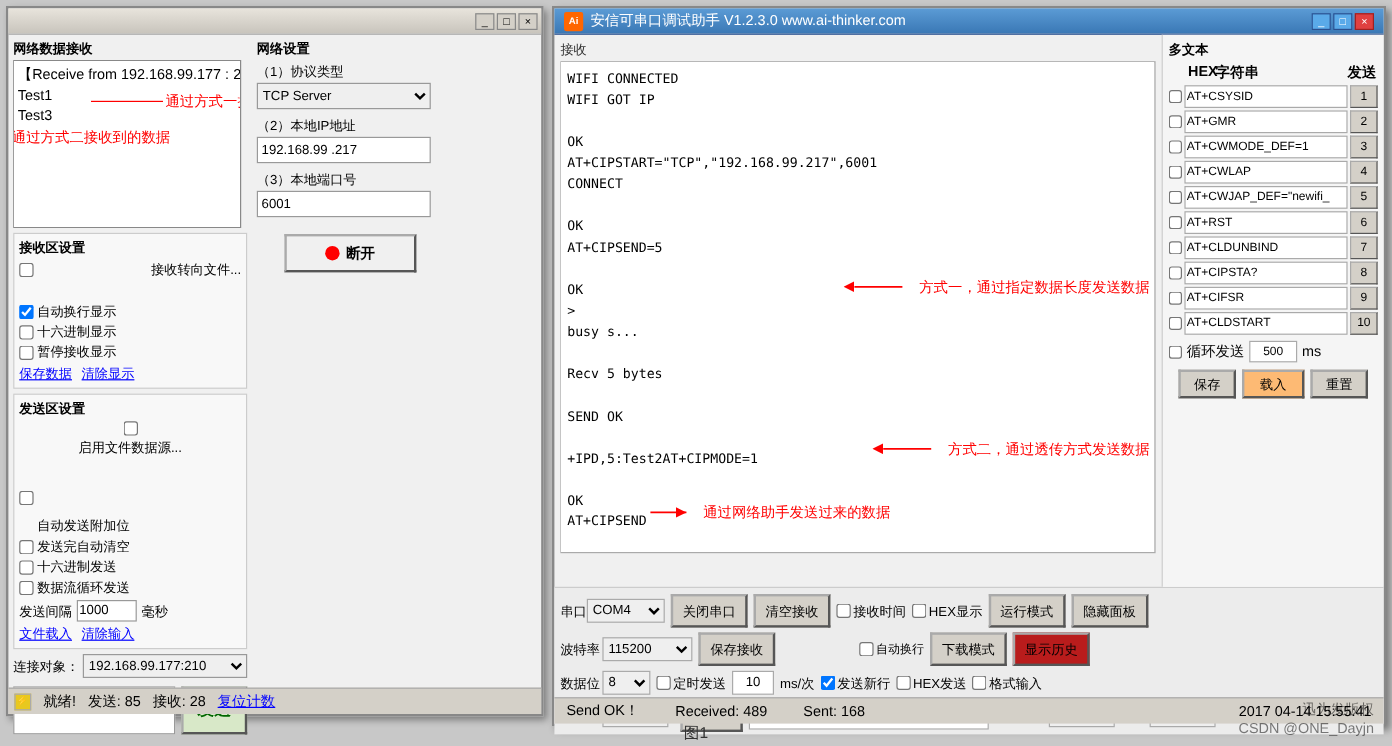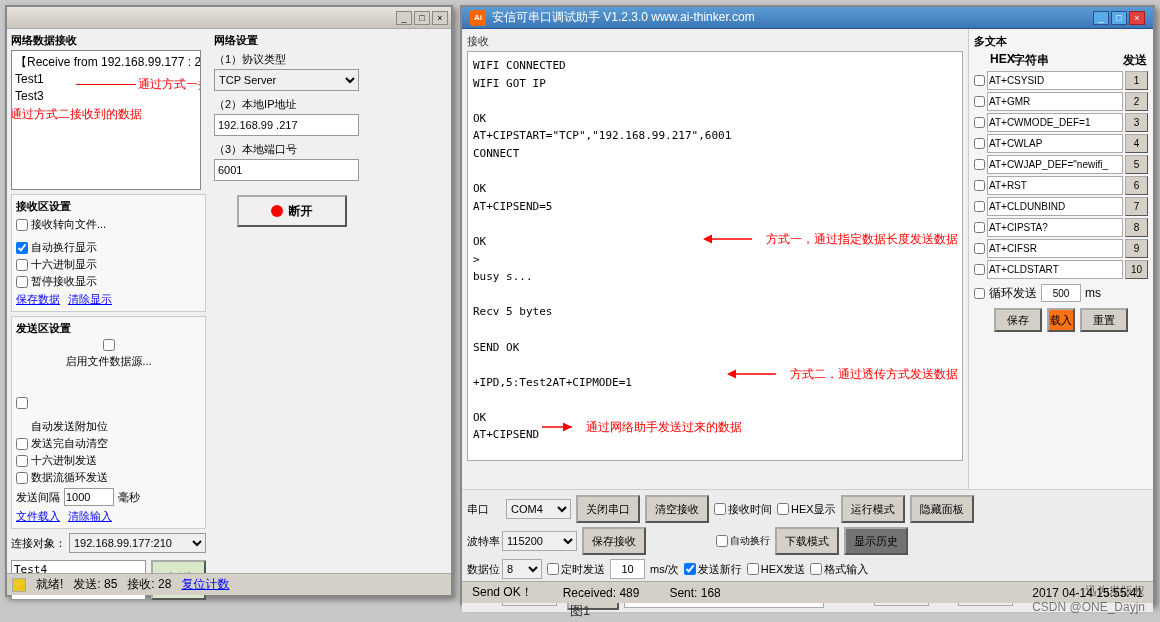--- a/index.html
+++ b/index.html
@@ -36,21 +36,21 @@
               <span>通过方式一接收到的数据</span>
             </div>
             <div style="position: absolute; top: 55px; left: -2px; color: red; font-size: 10px; white-space: nowrap;">
               <span>通过方式二接收到的数据</span>
             </div>
           </div>
         </div>
 
         <div style="border: 1px solid #ccc; padding: 4px; background: #f8f8f8;">
           <div style="font-size: 11px; font-weight: bold; margin-bottom: 3px;">接收区设置</div>
-          <div style="display: flex; align-items: center; gap: 3px; margin-bottom: 8px;">
+          <div style="display: flex; align-items: center; gap: 3px; margin-bottom: 20px; justify-content: space-between;">
             <input type="checkbox" style="width: 12px; height: 12px;">
             <span style="font-size: 11px;">接收转向文件...</span>
           </div>
           <div style="display: flex; align-items: center; gap: 3px; margin-bottom: 2px;">
             <input type="checkbox" checked="" style="width: 12px; height: 12px;">
             <span style="font-size: 11px;">自动换行显示</span>
           </div>
           <div style="display: flex; align-items: center; gap: 3px; margin-bottom: 2px;">
             <input type="checkbox" style="width: 12px; height: 12px;">
             <span style="font-size: 11px;">十六进制显示</span>
@@ -306,31 +306,31 @@
 
         <div style="display: flex; align-items: center; gap: 4px; margin-top: 5px; font-size: 11px;">
           <input type="checkbox" style="width: 11px; height: 11px;">
           <span>循环发送</span>
           <input type="text" style="width: 40px; height: 18px; border: 1px solid rgb(170, 170, 170); font-size: 10px; text-align: center;" value="500">
           <span>ms</span>
         </div>
 
         <div style="display: flex; gap: 5px; margin-top: 6px; justify-content: center;">
           <button style="width: 48px; height: 24px; background: #d4d0c8; border: 2px outset #aaa; cursor: pointer; font-size: 11px;">保存</button>
-          <button style="width: 28px; height: 24px; background: #f97316; border: 2px outset #aaa; cursor: pointer; font-size: 11px;">载入</button>
+          <button style="width: 52px; height: 24px; background: #fdba74; border: 2px outset #aaa; cursor: pointer; font-size: 11px;">载入</button>
           <button style="width: 48px; height: 24px; background: #d4d0c8; border: 2px outset #aaa; cursor: pointer; font-size: 11px;">重置</button>
         </div>
 
       </div>
     </div>
 
     <div style="padding: 5px 5px 2px 5px; border-top: 1px solid #ccc; background: #ececec;">
 
       <div style="display: flex; align-items: center; gap: 5px; margin-bottom: 4px; flex-wrap: wrap;">
-        <div style="display: flex; align-items: center; gap: 17px;">
+        <div style="display: flex; align-items: center; gap: 0;">
           <span style="font-size: 11px;">串口</span>
           <select style="width: 65px; height: 20px; border: 1px solid #aaa; font-size: 11px;">
             <option>COM4</option>
           </select>
         </div>
         <button style="height: 28px; padding: 0 8px; background: #d4d0c8; border: 2px outset #aaa; cursor: pointer; font-size: 11px;">关闭串口</button>
         <button style="height: 28px; padding: 0 8px; background: #d4d0c8; border: 2px outset #aaa; cursor: pointer; font-size: 11px;">清空接收</button>
         <div style="display: flex; align-items: center; gap: 2px;">
           <input type="checkbox" style="width: 12px; height: 12px;">
           <span style="font-size: 11px;">接收时间</span>
@@ -350,21 +350,21 @@
             <option>115200</option>
           </select>
         </div>
         <button style="height: 28px; padding: 0 8px; background: #d4d0c8; border: 2px outset #aaa; cursor: pointer; font-size: 11px;">保存接收</button>
         <div style="width: 60px;"></div>
         <div style="display: flex; align-items: center; gap: 2px;">
           <input type="checkbox" style="width: 12px; height: 12px;">
           <span style="font-size: 10px;">自动换行</span>
         </div>
         <button style="height: 28px; padding: 0 8px; background: #d4d0c8; border: 2px outset #aaa; cursor: pointer; font-size: 11px;">下载模式</button>
-        <button style="height: 28px; padding: 0 8px; background: #737373; border: 2px outset #aaa; cursor: pointer; font-size: 11px;">显示历史</button>
+        <button style="height: 28px; padding: 0 8px; background: #b91c1c; border: 2px outset #aaa; cursor: pointer; font-size: 11px;">显示历史</button>
       </div>
 
       <div style="display: flex; align-items: center; gap: 5px; margin-bottom: 3px;">
         <div style="display: flex; align-items: center; gap: 2px;">
           <span style="font-size: 11px;">数据位</span>
           <select style="width: 40px; height: 20px; border: 1px solid #aaa; font-size: 11px;">
             <option>8</option>
           </select>
         </div>
         <div style="display: flex; align-items: center; gap: 2px;">

